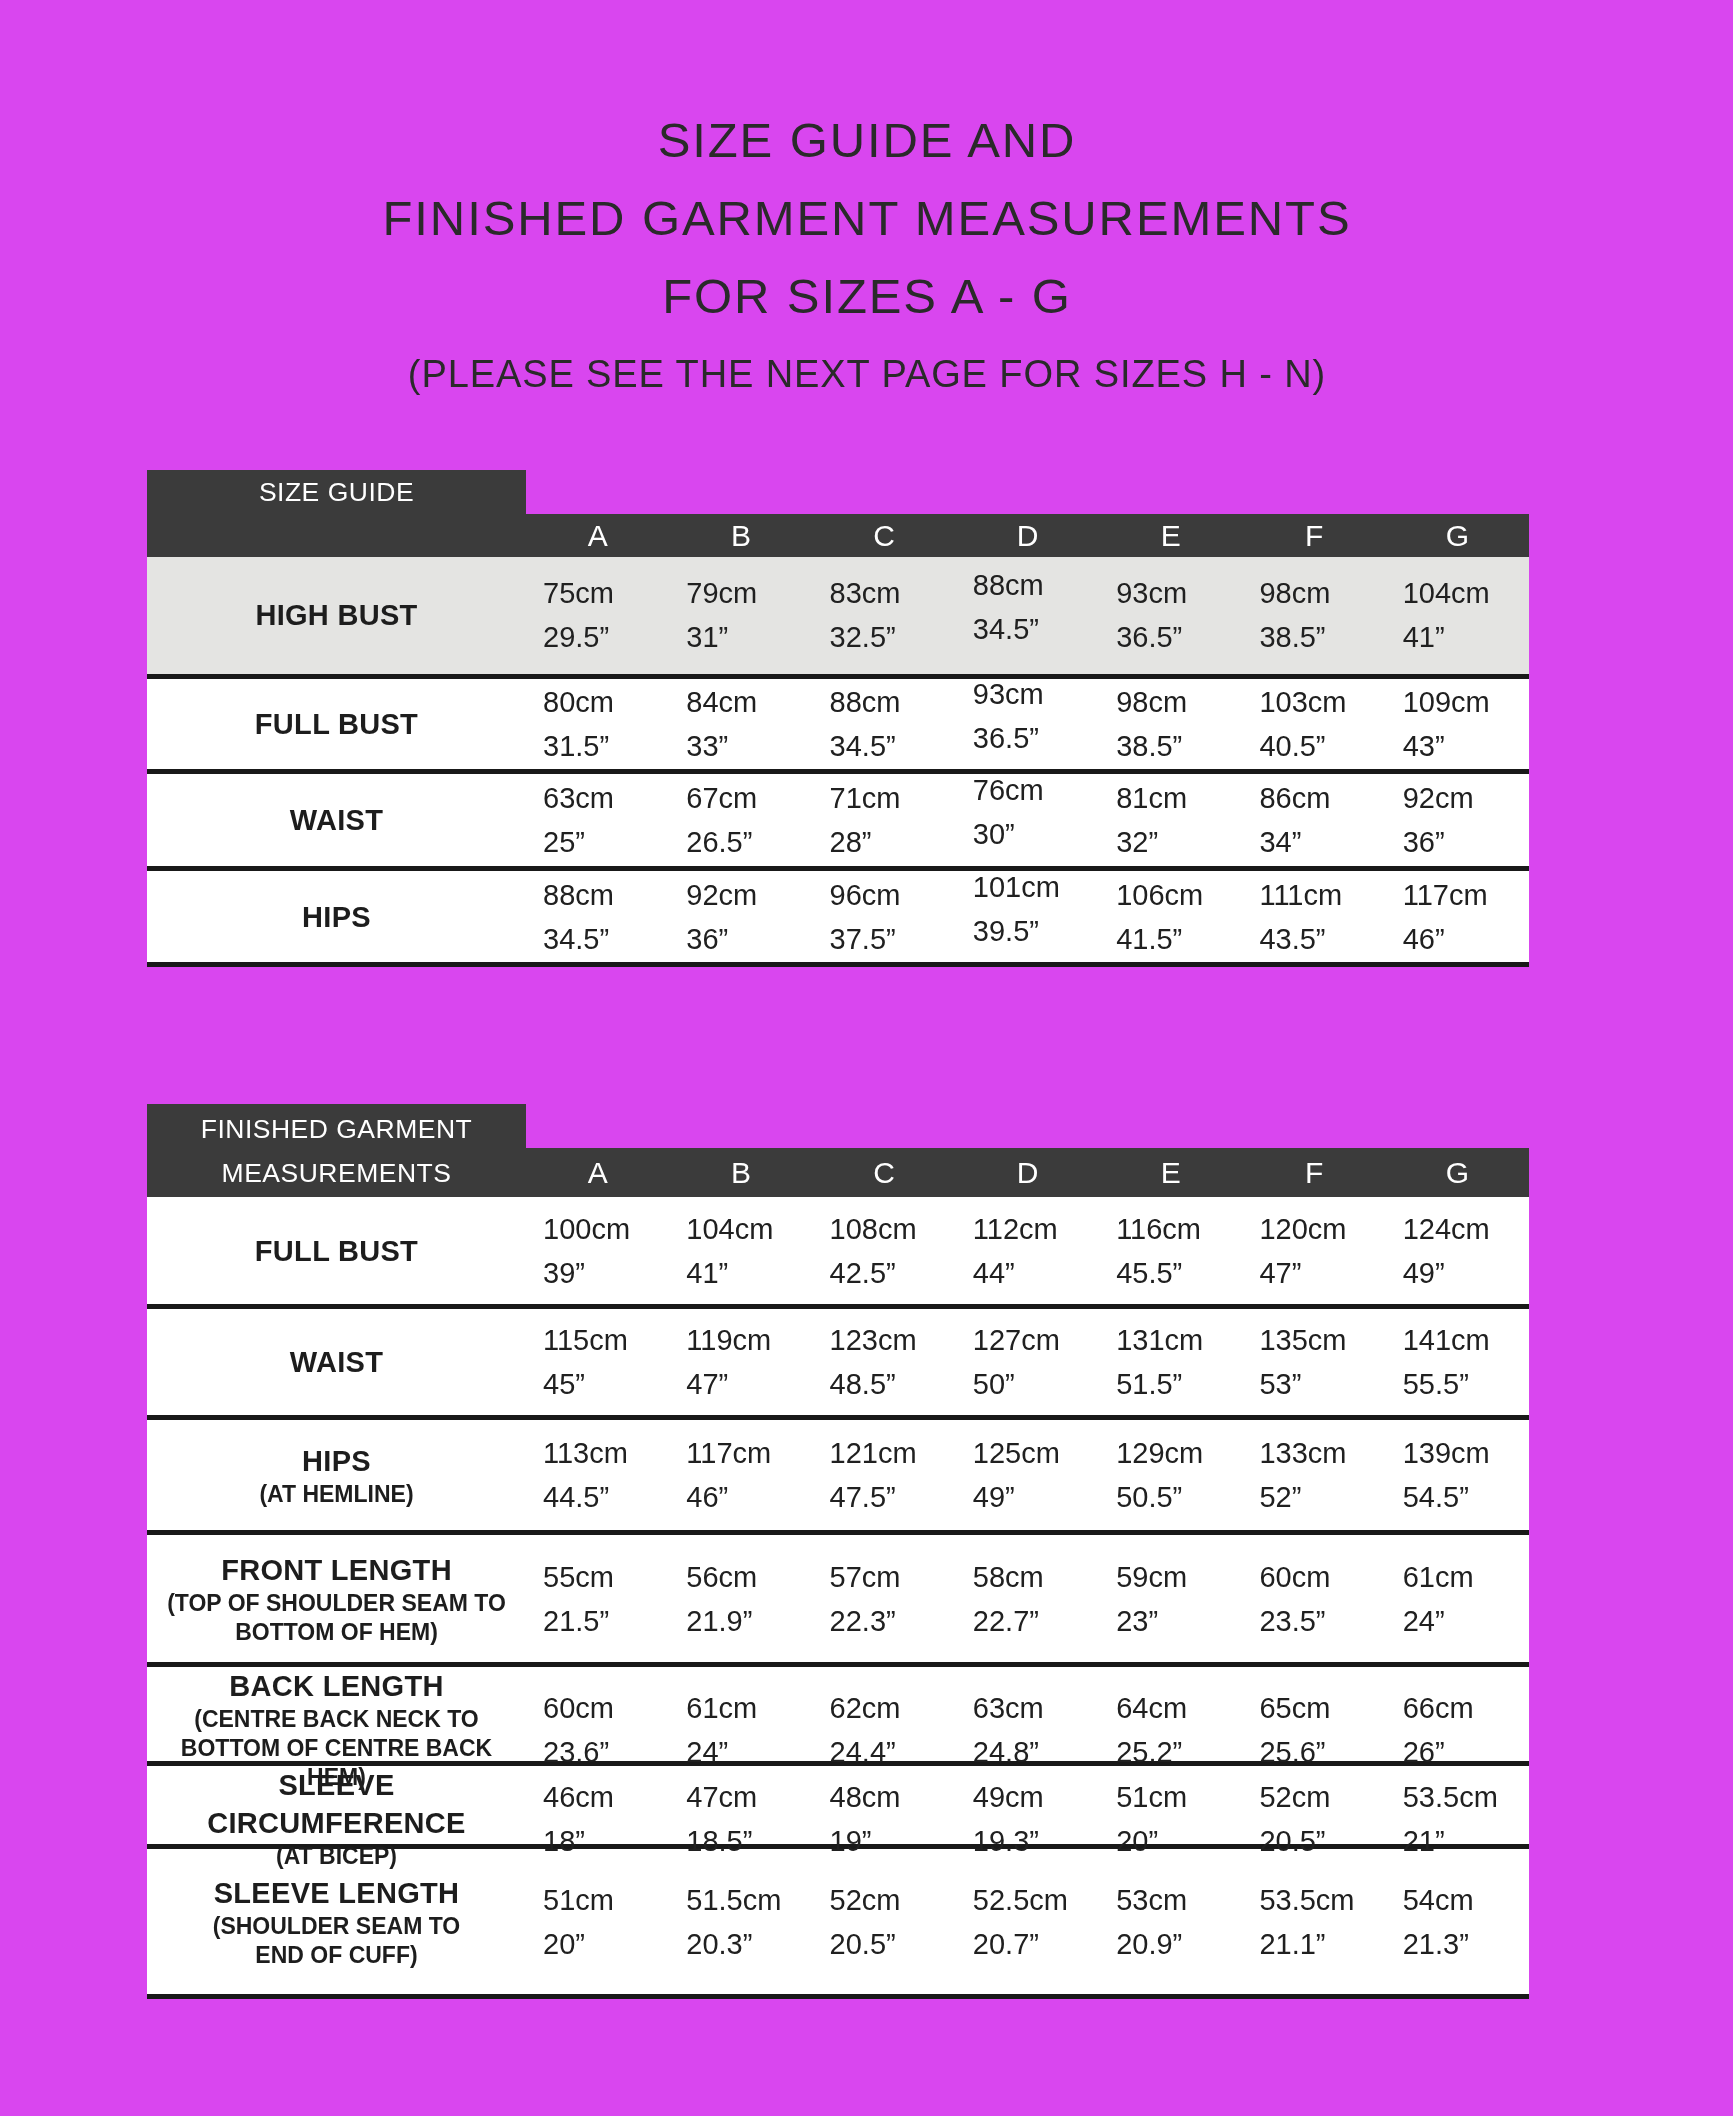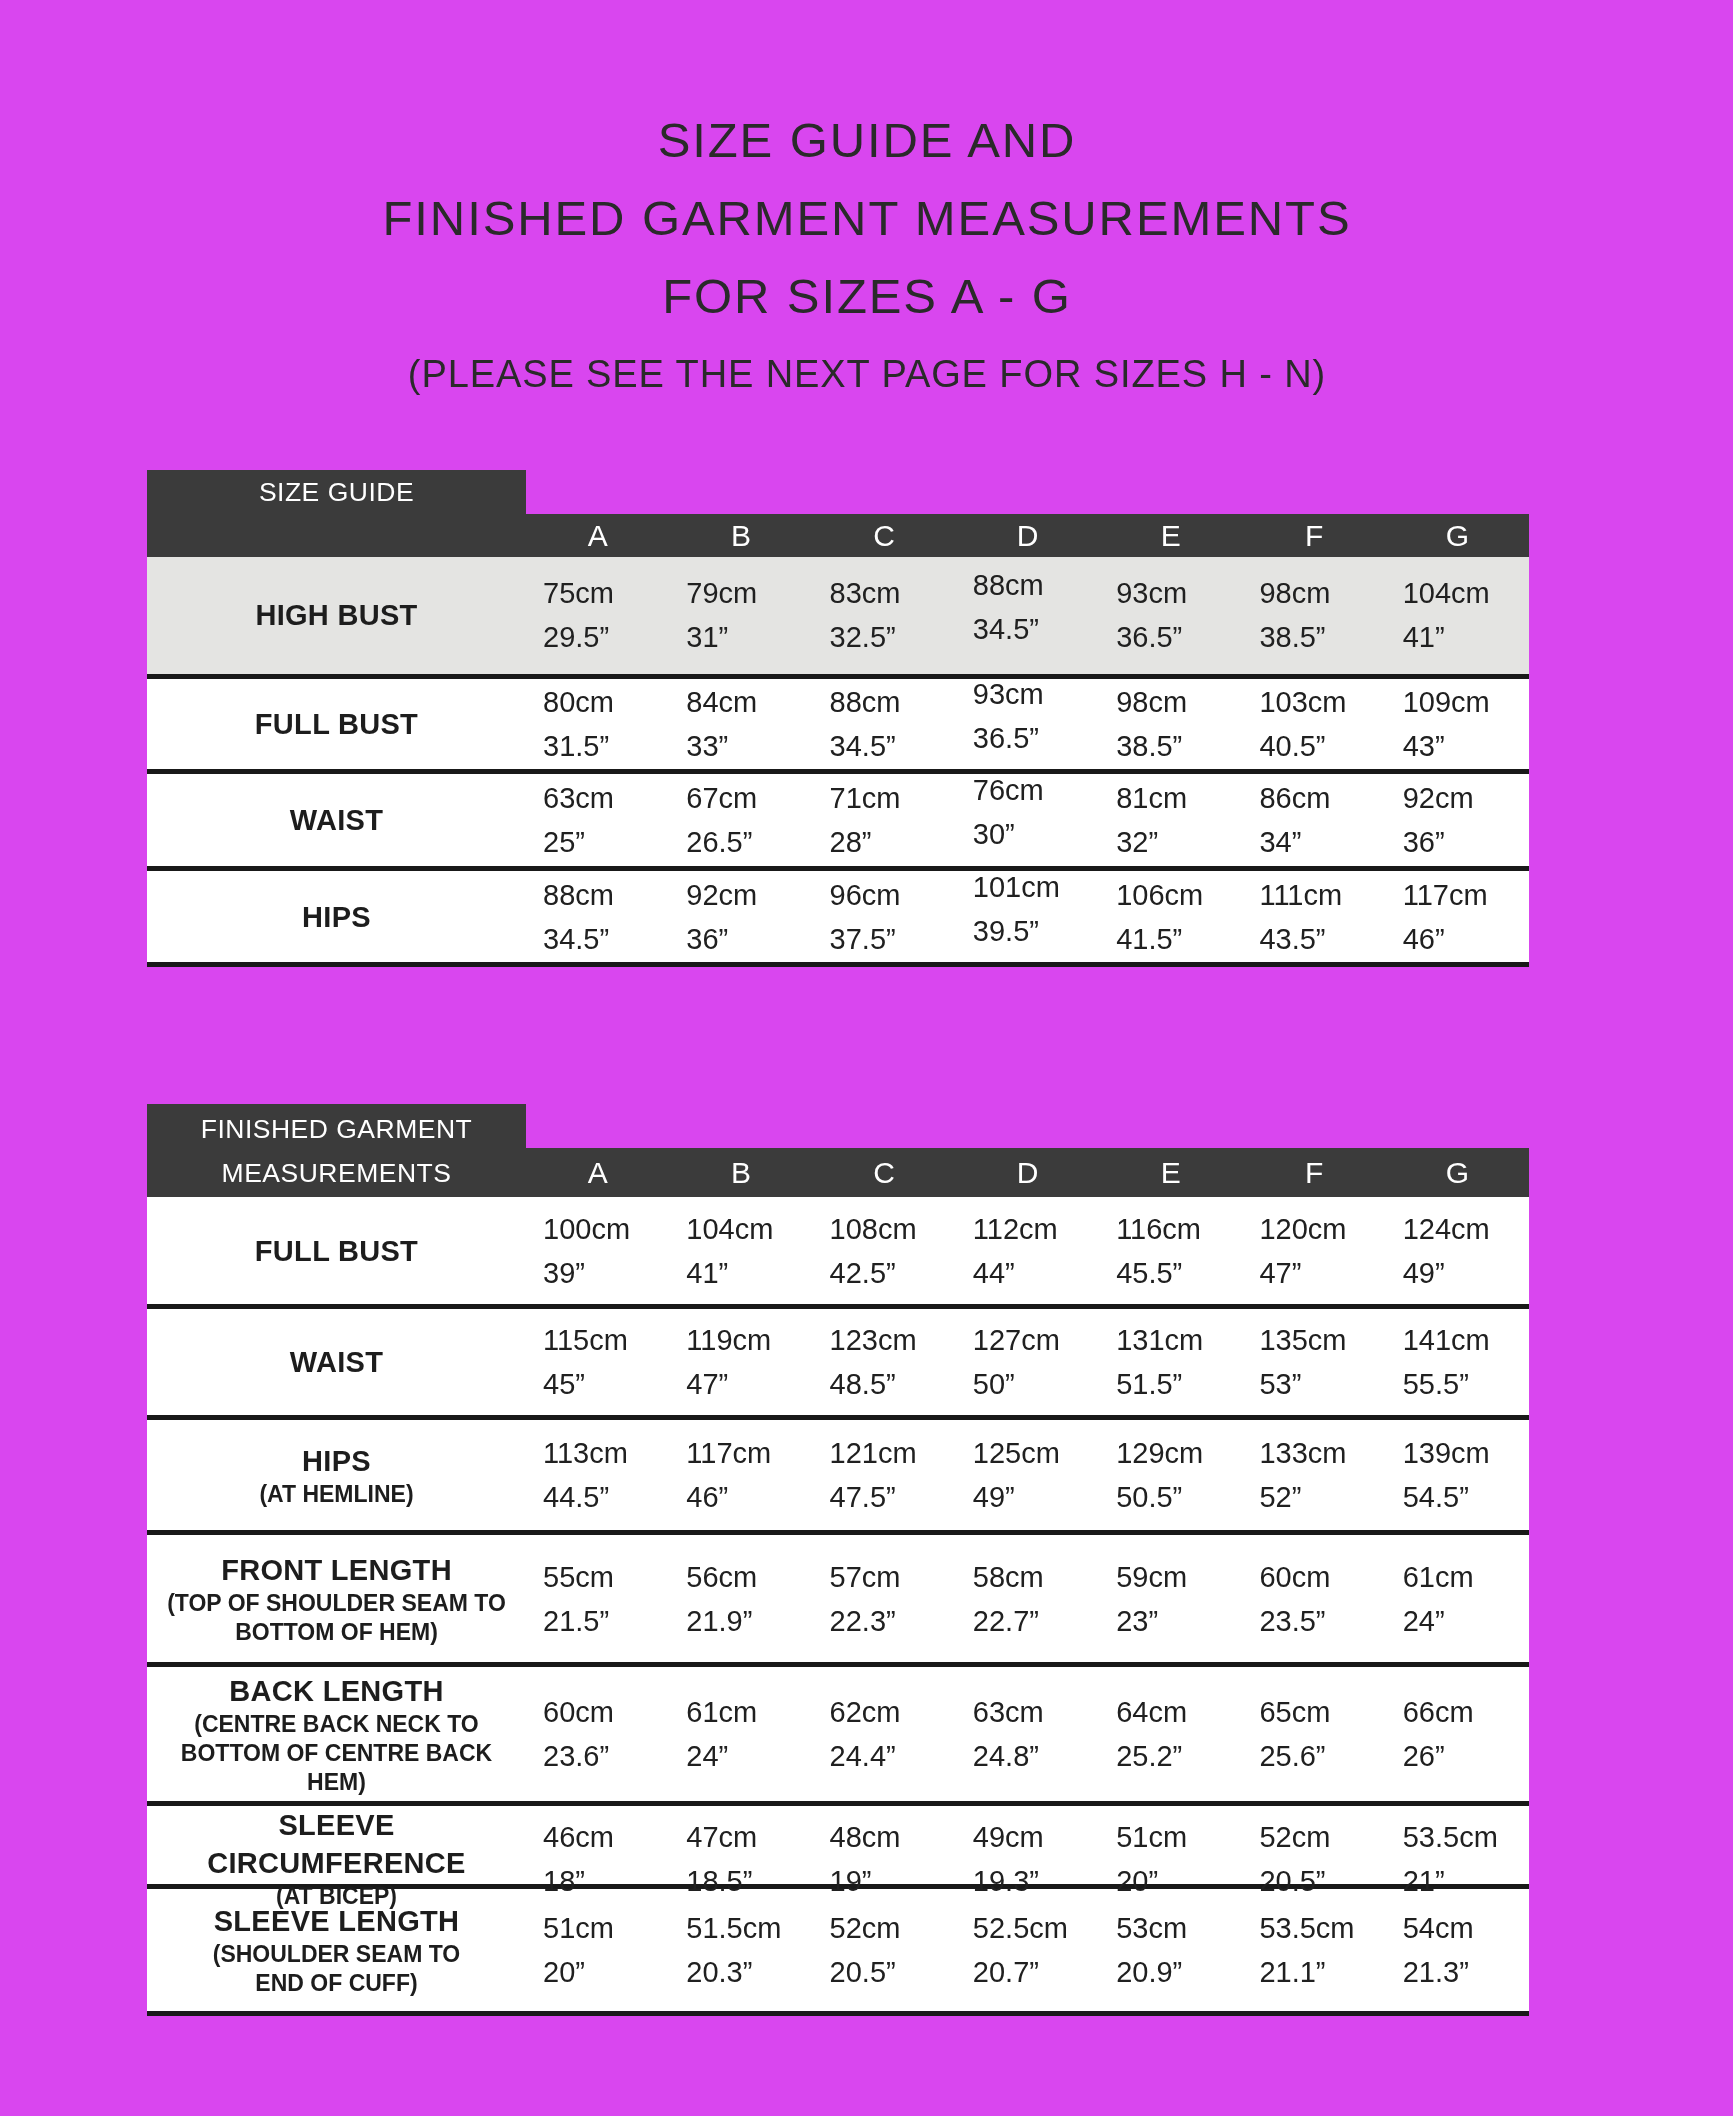--- a/index.html
+++ b/index.html
@@ -87,23 +87,23 @@
     background: #ffffff;
   }
   .t1 .row:nth-child(1) { height: 123px; background: #e4e4e2; }
   .t1 .row:nth-child(2) { height: 95px; }
   .t1 .row:nth-child(3) { height: 97px; }
   .t1 .row:nth-child(4) { height: 96px; }
   .t2 .row:nth-child(1) { height: 112px; }
   .t2 .row:nth-child(2) { height: 111px; }
   .t2 .row:nth-child(3) { height: 115px; }
   .t2 .row:nth-child(4) { height: 132px; }
-  .t2 .row:nth-child(5) { height: 139px; }
+  .t2 .row:nth-child(5) { height: 99px; }
   .t2 .row:nth-child(6) { height: 83px; }
-  .t2 .row:nth-child(7) { height: 127px; }
+  .t2 .row:nth-child(7) { height: 150px; }
 
   .label-cell { text-align: center; padding: 0 12px; }
   .lbl {
     font-weight: bold;
     font-size: 29px;
     line-height: 38px;
     letter-spacing: 0.3px;
     color: #1d1d1d;
   }
   .sublbl {

